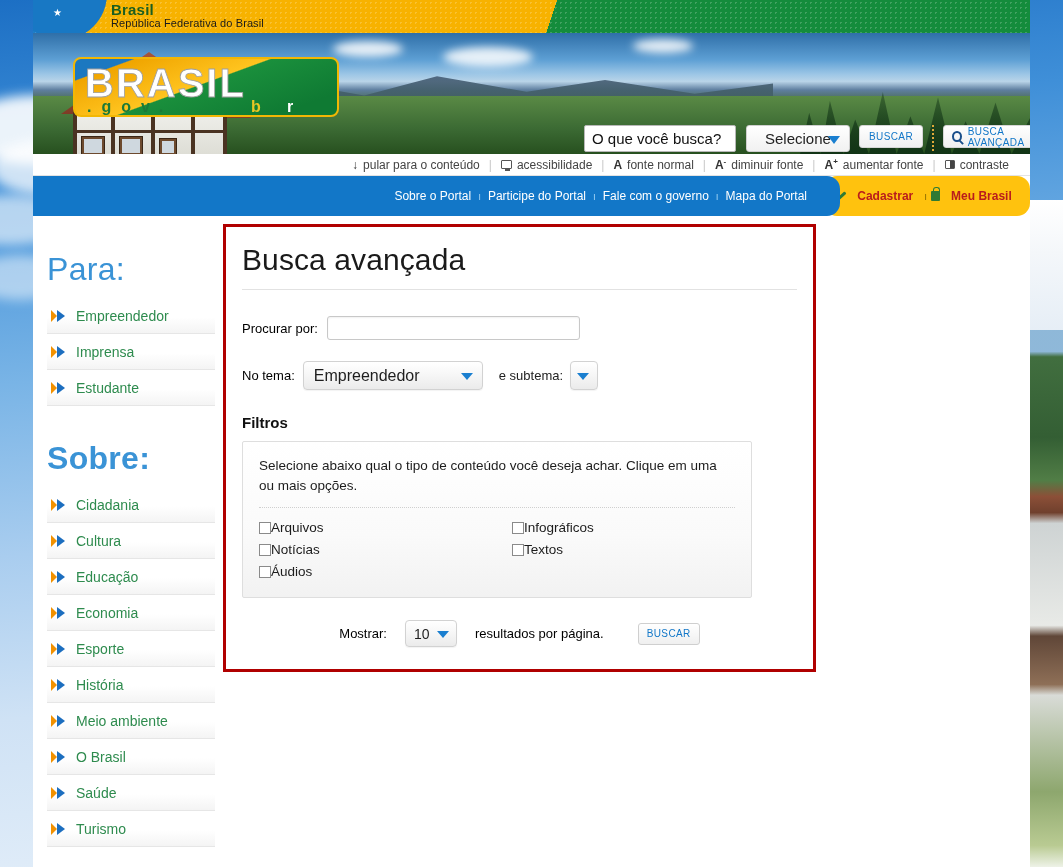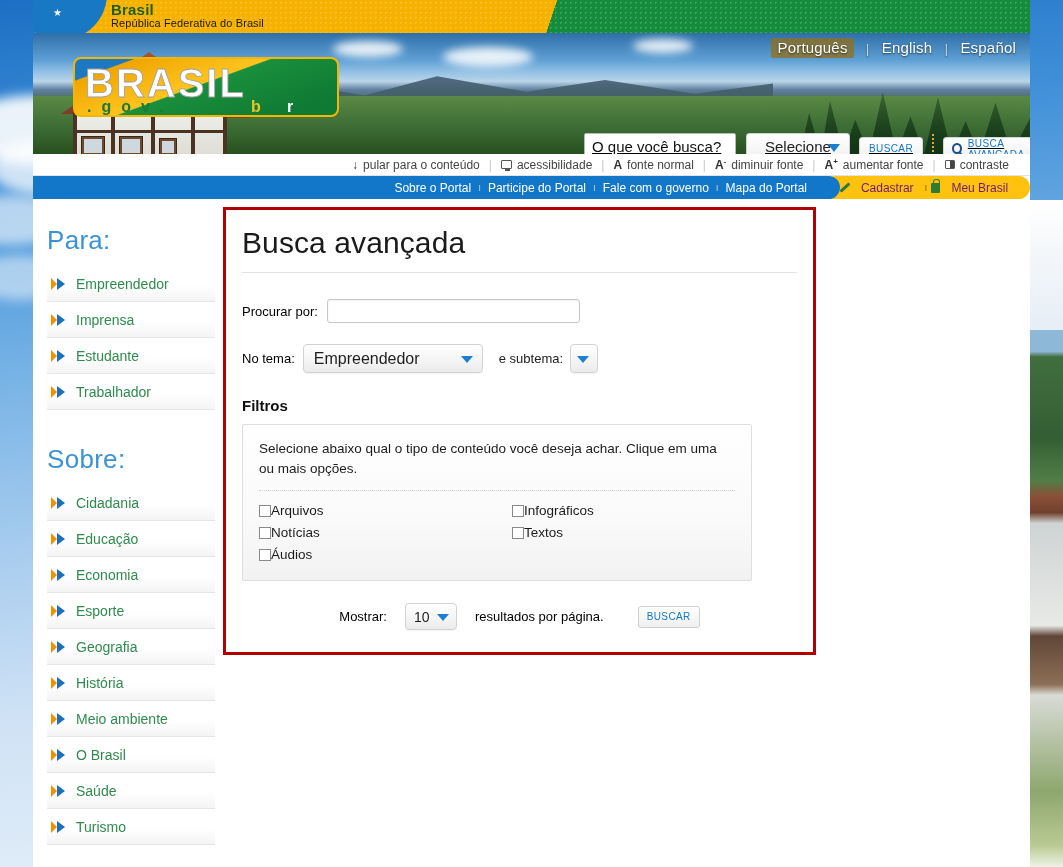--- a/index.html
+++ b/index.html
@@ -123,21 +123,21 @@
   .lang {
     position:absolute; right:14px; top:6px; z-index:6;
     font-size: 15px; color:#fff; letter-spacing:.2px;
     text-shadow: 0 1px 2px rgba(0,0,0,.65);
   }
   .lang .sep { color:#e8e8e8; margin:0 8px; font-size:12px; opacity:.85;}
   .lang .active { background: rgba(150,110,20,.72); padding: 1px 6px 2px; border-radius:2px; }
   .lang a { color:#fff; text-decoration:none; }
 
   
-  .searchrow { position:absolute; left:551px; top:100px; z-index:6; display:flex; align-items:flex-end;text-decoration:underline; }
+  .searchrow { position:absolute; left:551px; top:92px; z-index:6; display:flex; align-items:flex-start; }
   .q-input {
     width: 152px; height: 27px; border:1px solid #b8b8b8; background:#fff;
     font-size: 15px; color:#111; padding: 0 7px; outline:none; border-radius:2px;
     font-family: "Liberation Sans", sans-serif;
   }
   .q-input::placeholder { color:#111; opacity:1; }
   .sel-box {
     margin-left: 10px; width:124px; height:27px; border:1px solid #cfcfcf;
     background: linear-gradient(180deg,#ffffff,#f1f1f1);
     border-radius:3px; display:flex; align-items:center; justify-content:center;
@@ -171,48 +171,48 @@
   }
   .a11y .item { display:flex; align-items:center; gap:5px; padding:0 9px; white-space:nowrap; }
   .a11y .vsep { color:#c9c9c9; }
   .a11y .gl { font-weight:bold; color:#333; }
   .sup { font-size:8px; vertical-align:super; }
   .mon { width:11px;height:9px;border:1.6px solid #555; border-radius:1px; display:inline-block; position:relative;}
   .mon:after{content:"";position:absolute;left:3px;bottom:-3px;width:5px;height:2px;background:#555;}
   .contr { width:10px;height:9px;display:inline-block;background:linear-gradient(90deg,#fff 0 50%, #444 50% 100%);border:1.5px solid #555;border-radius:1px;}
 
   
-  .navbar { position:relative; height: 23px; display:flex; }
+  .navbar { position:relative; height: 40px; display:flex; }
   .navbar .blue {
     flex: 1; background:#1277c8; display:flex; align-items:center; justify-content:flex-end;
     padding-right: 26px; border-radius: 0 13px 13px 0; position:relative; z-index:2;
   }
   .navbar .blue .l, .navbar .gold .l {
     color:#fff; font-size:12px; text-decoration:none; padding: 0 7px; white-space:nowrap;
   }
   .navbar .blue .d { color:#9ed0f2; font-size:10px; }
   .navbar .gold {
     width: 206px; margin-left:-16px; background:#ffc20e; border-radius: 13px 13px 13px 13px;
     display:flex; align-items:center; justify-content:center; gap:4px; z-index:1;
   }
-  .navbar .gold .l { color:#701a75; font-weight:400;text-align:center; }
+  .navbar .gold .l { color:#b91c1c; font-weight:700;text-align:center; }
   .navbar .gold .d { color:#8a6b00; font-size:10px; }
   .pencil { display:inline-block; width:11px;height:11px; position:relative; }
   .pencil:before{content:"";position:absolute;left:0;top:4px;width:12px;height:3px;background:#2f7a34;transform:rotate(-42deg);border-radius:1px;}
   .lock { display:inline-block; width:9px;height:10px; background:#2f7a34; border-radius:1px; position:relative;}
   .lock:before{content:"";position:absolute;left:2px;top:-4px;width:5px;height:5px;border:1.5px solid #2f7a34;border-bottom:none;border-radius:3px 3px 0 0;}
 
   
   .body-wrap { display:flex; background:#fff; }
   .sidebar { width: 182px; padding: 14px 0 0 14px; }
   .side-h {
-    font-size: 26px; color:#3a93d6; font-weight:300; margin: 12px 0 10px 0; letter-spacing:.3px;
+    font-size: 32px; color:#3a93d6; font-weight:300; margin: 21px 0 10px 0; letter-spacing:.3px;
     font-family: "Liberation Sans", sans-serif;
   }
-  .side-h.second { margin-top: 34px; }
+  .side-h.second { margin-top: 34px; font-weight: bold; }
   .side-item {
     display:flex; align-items:center; gap:9px; height: 36px;
     border-bottom:1px solid #e6e6e6;
     background: linear-gradient(180deg,#ffffff 0%, #ffffff 55%, #f4f4f4 100%);
     font-size: 14px; color:#2e8b4e; padding-left: 4px; cursor:pointer;
   }
   .chev { position:relative; width:16px; height:12px; flex:0 0 16px; }
   .chev:before, .chev:after {
     content:""; position:absolute; top:0; width:0;height:0;
     border-top:6px solid transparent; border-bottom:6px solid transparent;
@@ -346,27 +346,20 @@
         </linearGradient>
       </defs>
       <rect x="1" y="1" width="264" height="58" rx="7" fill="url(#plateG)" stroke="#f2b705" stroke-width="2"></rect>
       <path d="M1 44 L264 1 L264 -6 L1 -6 Z" fill="#f5a800" opacity="0"></path>
       <text x="12" y="40" font-family="Liberation Sans, sans-serif" font-size="40" font-weight="bold" fill="#ffffff" stroke="#9e9e9e" stroke-width="0.8" letter-spacing="2">BRASIL</text>
       <text x="14" y="55" font-family="Liberation Sans, sans-serif" font-size="16" font-weight="bold" fill="#1b7a38" letter-spacing="10">.gov.</text>
       <text x="178" y="55" font-family="Liberation Sans, sans-serif" font-size="16" font-weight="bold" fill="#e8c623" letter-spacing="10">b</text>
       <text x="214" y="55" font-family="Liberation Sans, sans-serif" font-size="16" font-weight="bold" fill="#ffffff" letter-spacing="10">r</text>
     </svg>
 
-    <div class="lang">
-      <span class="active">Português</span>
-      <span class="sep">|</span>
-      <a href="#">English</a>
-      <span class="sep">|</span>
-      <a href="#">Español</a>
-    </div>
 
     <div class="searchrow">
       <input class="q-input" type="text" placeholder="O que você busca?" style="">
       <div class="sel-box">
         <span>Selecione</span>
         <span class="caret"></span>
       </div>
       <div class="btn-buscar">
         <span>BUSCAR</span>
       </div>
@@ -439,46 +432,42 @@
         <span>Empreendedor</span>
       </div>
       <div class="side-item">
         <span class="chev"></span>
         <span>Imprensa</span>
       </div>
       <div class="side-item">
         <span class="chev"></span>
         <span>Estudante</span>
       </div>
-      <div class="side-item">
-        <span class="chev"></span>
-        <span>Trabalhador</span>
-      </div>
 
       <div class="side-h second">Sobre:</div>
 
       <div class="side-item">
         <span class="chev"></span>
         <span>Cidadania</span>
       </div>
       <div class="side-item">
         <span class="chev"></span>
+        <span>Cultura</span>
+      </div>
+      <div class="side-item">
+        <span class="chev"></span>
         <span>Educação</span>
       </div>
       <div class="side-item">
         <span class="chev"></span>
         <span>Economia</span>
       </div>
       <div class="side-item">
         <span class="chev"></span>
         <span>Esporte</span>
-      </div>
-      <div class="side-item">
-        <span class="chev"></span>
-        <span>Geografia</span>
       </div>
       <div class="side-item">
         <span class="chev"></span>
         <span>História</span>
       </div>
       <div class="side-item">
         <span class="chev"></span>
         <span>Meio ambiente</span>
       </div>
       <div class="side-item">

